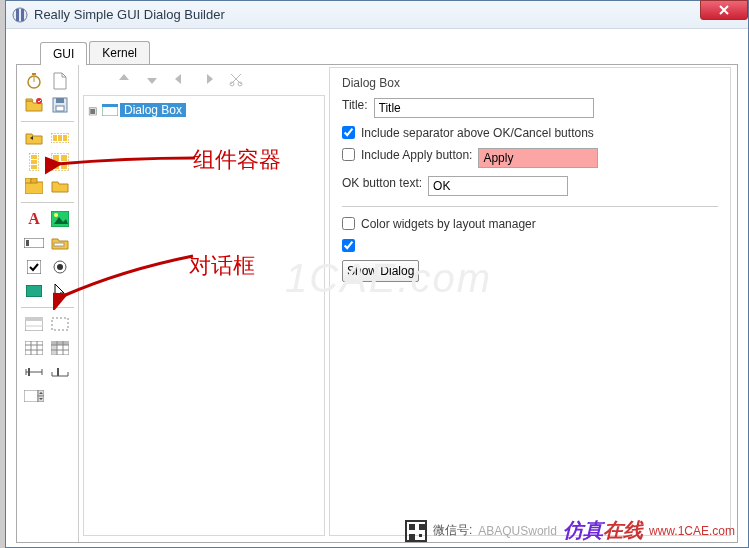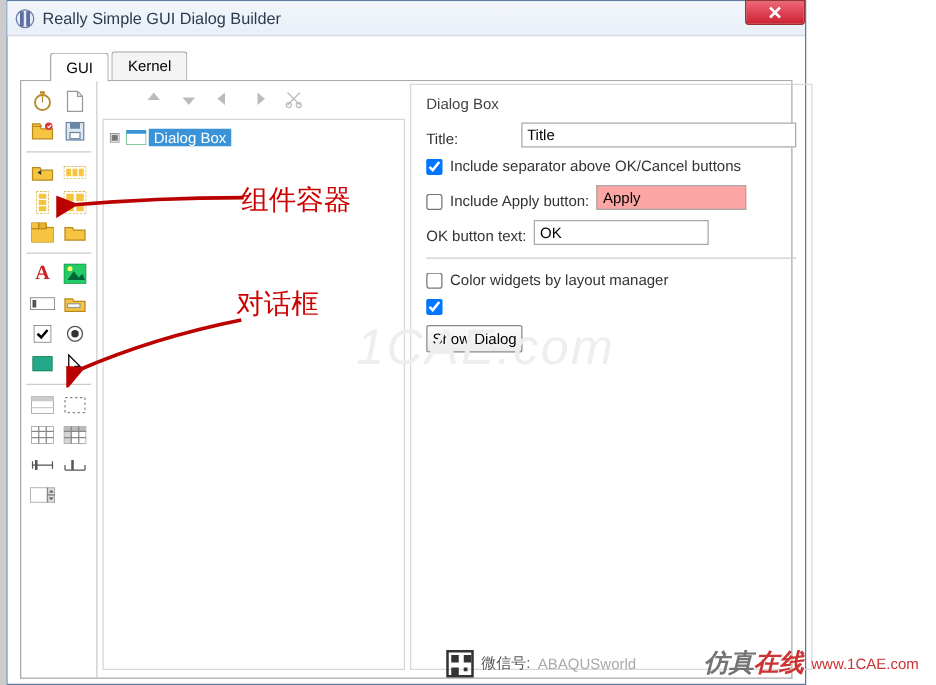--- a/index.html
+++ b/index.html
@@ -7,21 +7,21 @@
     font-family: "Segoe UI", Tahoma, Arial, sans-serif;
     font-size: 12px;
     background: #fff;
     width: 749px;
     height: 548px;
     position: relative;
     border-left: 5px solid #ccc;
   }
   .window {
     position: absolute;
-    left: 0; top: 0; width: 640px; height: 548px;
+    left: 0; top: 0; width: 744px; height: 548px;
     background: #fff;
     border: 1px solid #5a7aa0;
   }
   .titlebar {
     height: 28px;
     background: linear-gradient(#f3f7fc, #e8eff7);
     border-bottom: 1px solid #cfd8e3;
     display: flex;
     align-items: center;
     padding-left: 6px;
@@ -100,21 +100,21 @@
   .tree-row .nicon { width:16px;height:16px; display:inline-flex;align-items:center;justify-content:center;}
   .tree-row .label { background:#3a93d6; color:#fff; padding:0 4px; }
   .propcol {
     flex: 1;
     border-left: 1px solid #d8d8d8;
     padding: 8px 12px;
     margin: 2px 6px 6px 0;
     border: 1px solid #d8d8d8;
   }
   .propcol .grp-title { color:#444; margin-bottom:8px; }
-  .field-row { display:flex; align-items:flex-end; margin-bottom:8px; gap:6px; }
+  .field-row { display:flex; align-items:flex-start; margin-bottom:8px; gap:6px; }
   .field-row label { color:#333; }
   .text-input {
     border:1px solid #a8a8a8;
     padding:2px 4px;
     font-size:12px;
     height:20px;
   }
   .text-input.hl { background:#fca5a5; }
   .checkbox { width:13px; height:13px; }
   .hr { border-top:1px solid #ccc; margin: 10px 0; }
@@ -125,33 +125,33 @@
     border-radius:2px;
     cursor:pointer;
     font-size:12px;
   }
   
   .anno {
     position:absolute; pointer-events:none;
     color:#c00; font-size:22px; font-family: Liberation Sans, sans-serif;
   }
   .anno-text1 { left:188px; top:145px; }
-  .anno-text2 { left:184px; top:228px; }
+  .anno-text2 { left:184px; top:251px; }
   .arrow { position:absolute; pointer-events:none; }
   .wm {
     position:absolute; left:280px; top:256px;
     color:#eee; font-size:40px; font-style:italic;
     letter-spacing:2px; pointer-events:none;
   }
   .footer-wm {
     position:absolute; bottom:4px; right:14px; display:flex; align-items:center; gap:6px;
     font-size:12px; color:#555;justify-content:space-between;
   }
   .footer-wm .brand { font-family:"SimSun","Microsoft YaHei"; font-size:20px; font-weight:bold; font-style:italic;}
-  .footer-wm .brand .g{color:#737373;margin-left:48px;}
+  .footer-wm .brand .g{color:#6d28d9;}
   .footer-wm .brand .r{color:#c33;}
   .footer-wm .url{color:#c33;}
   .qr {
     width:22px;height:22px;border:2px solid #333; position:relative;
     background:
       linear-gradient(#333,#333) 2px 2px/6px 6px no-repeat,
       linear-gradient(#333,#333) 12px 2px/6px 6px no-repeat,
       linear-gradient(#333,#333) 2px 12px/6px 6px no-repeat,
       linear-gradient(#333,#333) 12px 12px/3px 3px no-repeat;
   }
@@ -434,21 +434,21 @@
             <span class="label">Dialog Box</span>
           </div>
         </div>
       </div>
 
       <div class="propcol">
         <div class="grp-title">Dialog Box</div>
 
         <div class="field-row">
           <label>Title:</label>
-          <input class="text-input" style="width: 220px; margin-left: 44px;" value="Title">
+          <input class="text-input" style="width: 220px;" value="Title">
         </div>
 
         <div class="field-row">
           <input type="checkbox" class="checkbox" checked="" style="">
           <label>Include separator above OK/Cancel buttons</label>
         </div>
 
         <div class="field-row">
           <input type="checkbox" class="checkbox" style="">
           <label>Include Apply button:</label>

